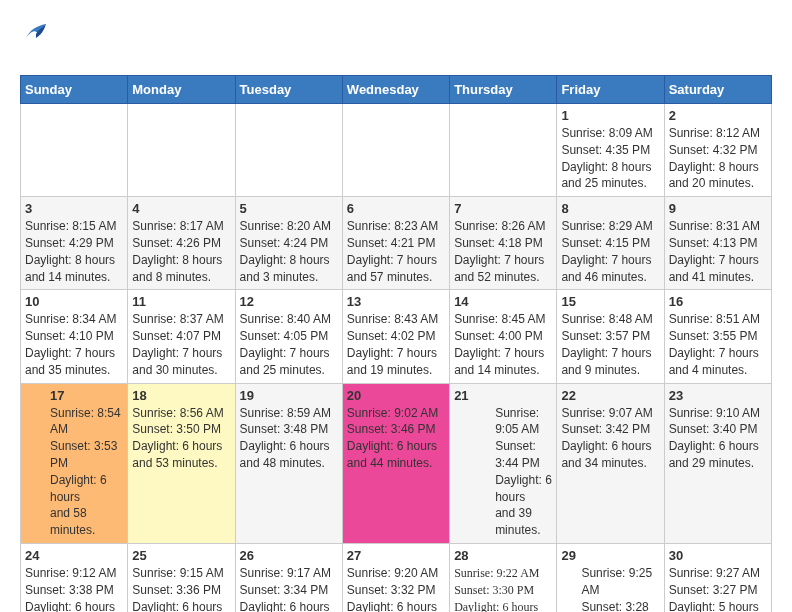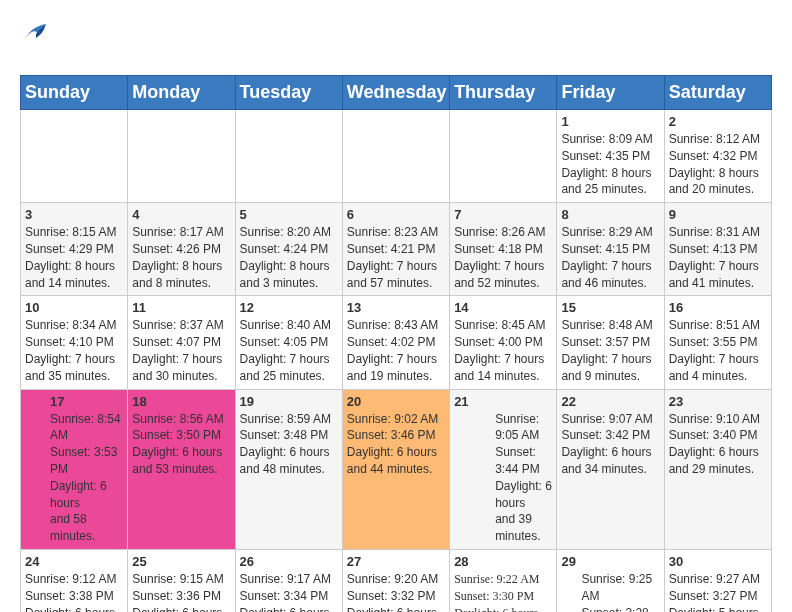--- a/index.html
+++ b/index.html
@@ -43,21 +43,21 @@
       color: #555;
     }
     table {
       width: 100%;
       border-collapse: collapse;
       table-layout: fixed;
     }
     thead tr th {
       background-color: #3a7abf;
       color: #fff;
-      font-size: 18px;
+      font-size: 13px;
       font-weight: bold;
       padding: 6px 4px;
       text-align: left;
       border: 1px solid #2a5a9f;
     }
     tbody tr td {
       border: 1px solid #ccc;
       vertical-align: top;
       padding: 4px;
       height: 85px;
@@ -233,42 +233,42 @@
         </td>
         <td>
           <div class="day-number">16</div>
           <div class="day-info" style="white-space: pre-line;">Sunrise: 8:51 AM
 Sunset: 3:55 PM
 Daylight: 7 hours
 and 4 minutes.</div>
         </td>
       </tr>
       <tr>
-        <td style="background: #ec4899; padding-left: 29px;">
+        <td style="background: #fdba74; padding-left: 29px;">
           <div class="day-number">17</div>
           <div class="day-info" style="white-space: pre-line;">Sunrise: 8:54 AM
 Sunset: 3:53 PM
 Daylight: 6 hours
 and 58 minutes.</div>
         </td>
-        <td style="background: #ec4899;">
+        <td style="background: #fef9c3;">
           <div class="day-number">18</div>
           <div class="day-info" style="white-space: pre-line;">Sunrise: 8:56 AM
 Sunset: 3:50 PM
 Daylight: 6 hours
 and 53 minutes.</div>
         </td>
         <td style="background: rgb(245, 245, 245);">
           <div class="day-number">19</div>
           <div class="day-info" style="white-space: pre-line;">Sunrise: 8:59 AM
 Sunset: 3:48 PM
 Daylight: 6 hours
 and 48 minutes.</div>
         </td>
-        <td style="background: #fdba74;">
+        <td style="background: #ec4899;">
           <div class="day-number">20</div>
           <div class="day-info" style="white-space: pre-line;">Sunrise: 9:02 AM
 Sunset: 3:46 PM
 Daylight: 6 hours
 and 44 minutes.</div>
         </td>
         <td style="background: rgb(245, 245, 245);">
           <div class="day-number">21</div>
           <div class="day-info" style="white-space: pre-line; margin-left: 41px;">Sunrise: 9:05 AM
 Sunset: 3:44 PM

